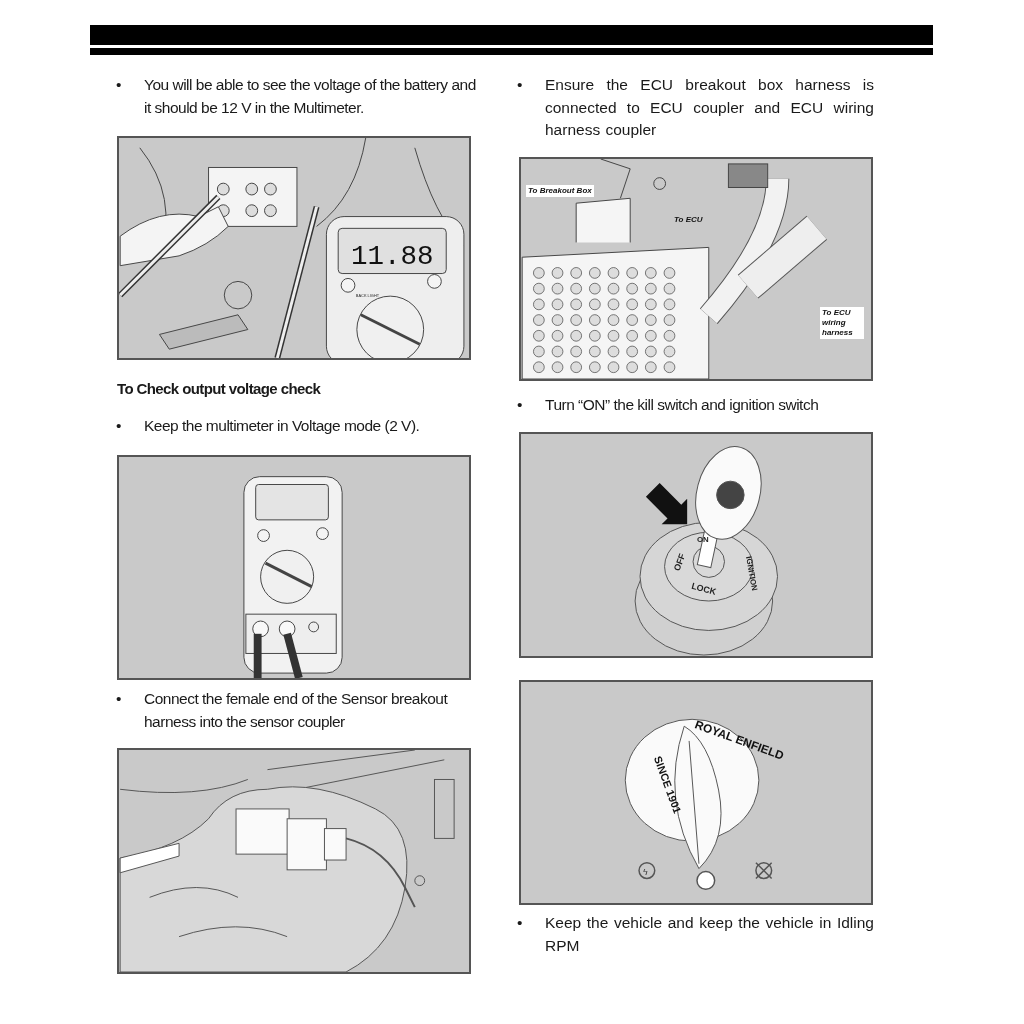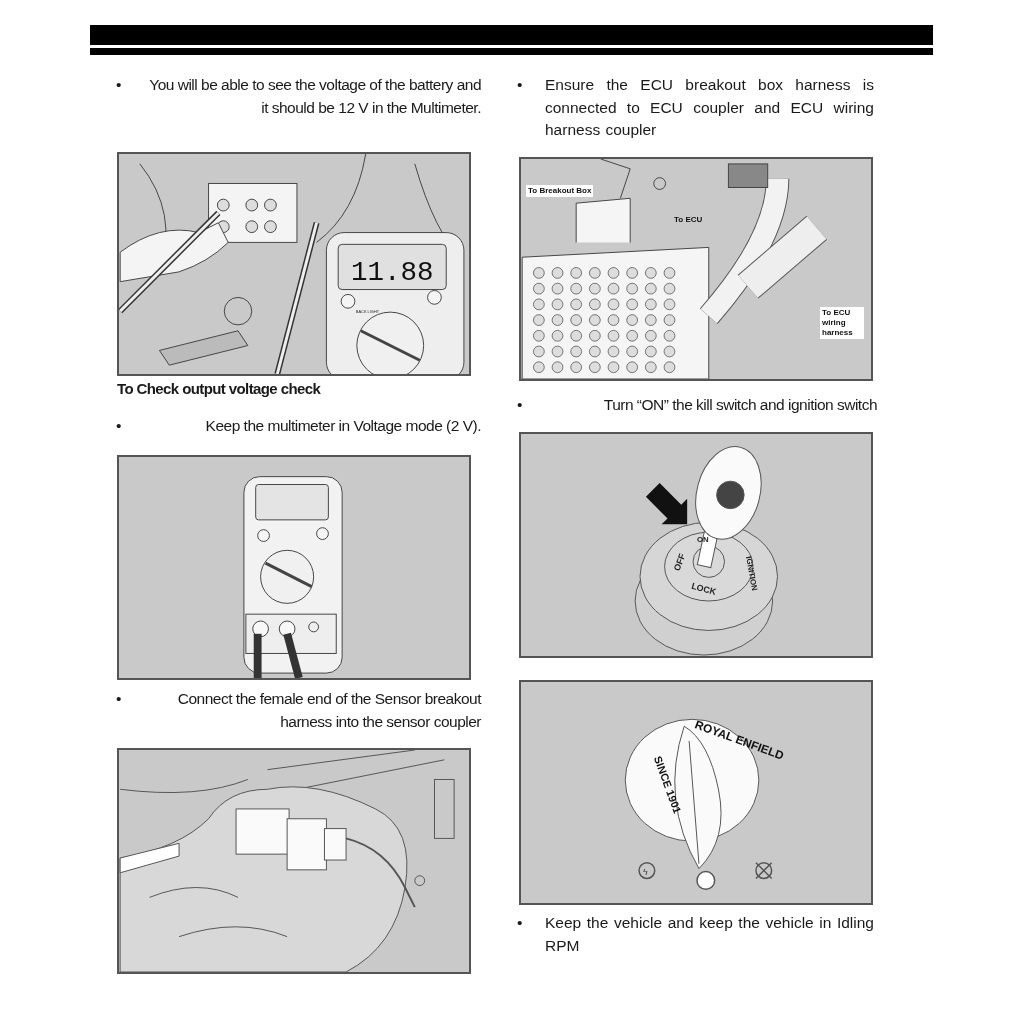--- a/index.html
+++ b/index.html
@@ -3,40 +3,40 @@
 <meta charset="utf-8">
 <style>
   html, body { margin:0; padding:0; background:#ffffff; }
   body { width:1024px; height:1024px; position:relative; overflow:hidden;
          font-family:"Liberation Sans", sans-serif; color:#1a1a1a; }
   .hdr-thick { position:absolute; left:90px; top:25px; width:843px; height:20px; background:#000; }
   .hdr-thin  { position:absolute; left:90px; top:48px; width:843px; height:7px; background:#000; }
 
   .bullet { position:absolute; font-size:15.5px; line-height:22.5px; letter-spacing:-0.5px; }
   .bullet .dot { position:absolute; left:0; top:0; width:20px; }
-  .bullet .txt { display:block; margin-left:28px;text-align:right; }
+  .bullet .txt { display:block; margin-left:28px; }
   .justify .txt { text-align:justify; text-align-last:left; letter-spacing:0; word-spacing:1px; }
   .heading { position:absolute; font-size:15px; font-weight:bold; letter-spacing:-0.6px; }
 
   .fig { position:absolute; background:#c9c9c9; border:2px solid #555; box-sizing:border-box; overflow:hidden; }
   .fig svg { position:absolute; left:0; top:0; width:100%; height:100%; }
   .callout { position:absolute; font-size:8px; font-weight:bold; background:#fff; color:#111; padding:1px 2px; line-height:10px; font-family:"Liberation Sans", sans-serif; }
 </style>
 </head>
 <body>
 
 <div class="hdr-thick"></div>
 <div class="hdr-thin"></div>
 
 <div class="bullet" style="left:116px; top:74px; width:365px;">
   <span class="dot">•</span>
   <span class="txt">You will be able to see the voltage of the battery and it should be 12 V in the Multimeter.</span>
 </div>
 
-<div class="fig" style="left:117px; top:152px; width:354px; height:224px;">
+<div class="fig" style="left:117px; top:136px; width:354px; height:224px;">
   <svg viewBox="0 0 354 224">
     <g fill="none" stroke="#444" stroke-width="1">
       <path d="M20 10 Q60 60 40 120"></path>
         <path d="M250 0 Q240 60 200 90"></path>
         <path d="M300 10 Q320 80 350 110"></path>
       <rect x="90" y="30" width="90" height="60" fill="#f4f4f4"></rect>
       <circle cx="105" cy="52" r="6" fill="#ddd"></circle>
         <circle cx="134" cy="52" r="6" fill="#ddd"></circle>
         <circle cx="153" cy="52" r="6" fill="#ddd"></circle>
       <circle cx="105" cy="74" r="6" fill="#ddd"></circle>
@@ -110,21 +110,21 @@
       <rect x="320" y="30" width="20" height="60"></rect>
     </g>
   </svg>
 </div>
 
 <div class="bullet justify" style="left:517px; top:74px; width:357px;">
   <span class="dot">•</span>
   <span class="txt">Ensure the ECU breakout box harness is connected to ECU coupler and ECU wiring harness coupler</span>
 </div>
 
-<div class="fig" style="left:519px; top:157px; width:354px; height:224px;">
+<div class="fig" style="left:519px; top:157px; width:354px; height:224px;font-style:italic;">
   <svg viewBox="0 0 354 224">
     <g fill="none" stroke="#444" stroke-width="1">
       <path d="M0 100 L190 90 L190 224 L0 224 Z" fill="#f5f5f5"></path>
       <path d="M55 85 L55 45 L110 40 L110 85" fill="#f5f5f5"></path>
       <path d="M80 0 L110 10 L100 40"></path>
       <path d="M190 160 Q260 80 260 20" stroke="#555" stroke-width="24"></path>
       <path d="M190 160 Q260 80 260 20" stroke="#f2f2f2" stroke-width="22"></path>
       <path d="M230 130 L300 70" stroke="#555" stroke-width="32"></path>
       <path d="M230 130 L300 70" stroke="#eee" stroke-width="30"></path>
       <rect x="210" y="5" width="40" height="24" fill="#888"></rect>

